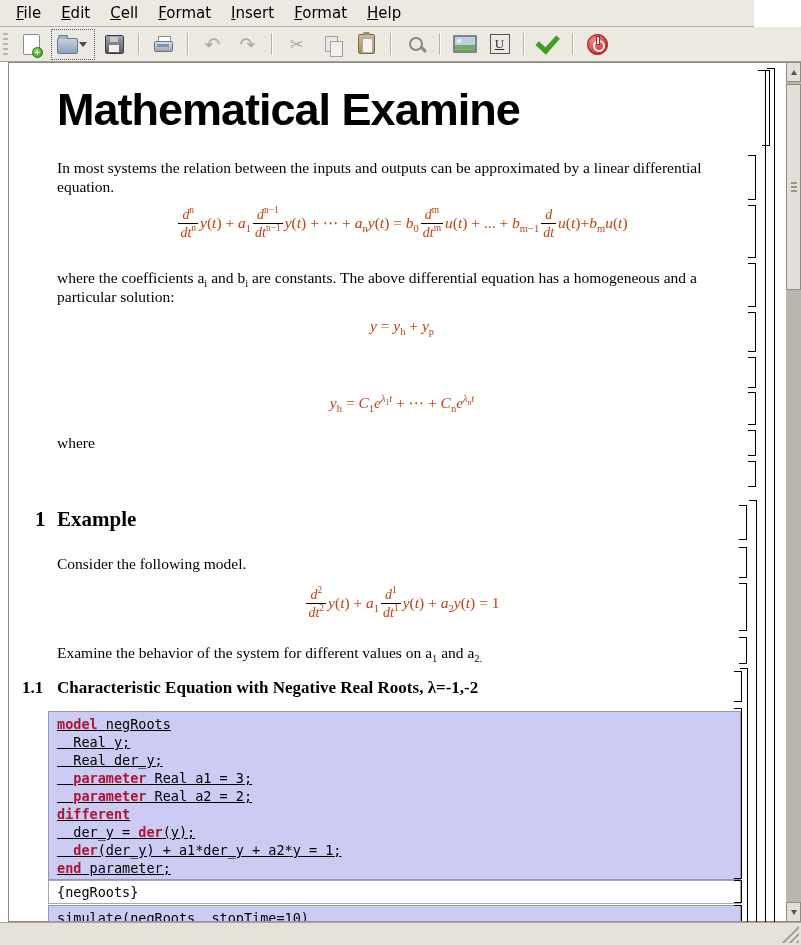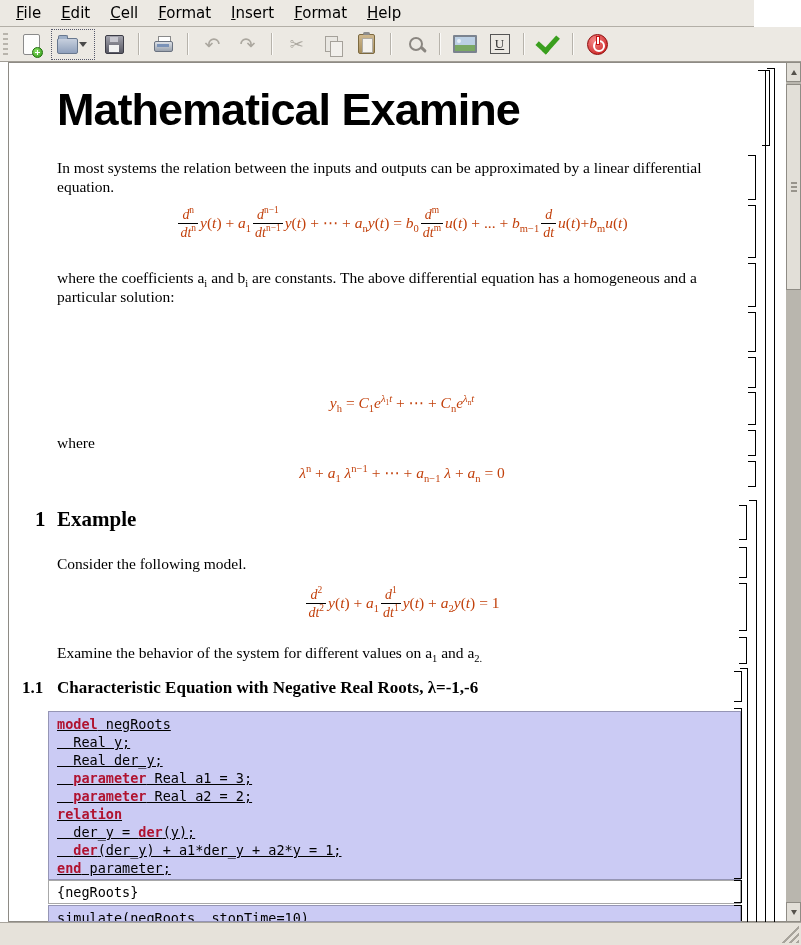--- a/index.html
+++ b/index.html
@@ -188,49 +188,49 @@
   <div class="docview"></div>
 
   <div class="cell doc-title">Mathematical Examine</div>
 
   <div class="cell para" style="left:57px;top:158px;width:670px">In most systems the relation between the inputs and outputs can be approximated by a linear differential equation.</div>
 
   <div class="cell eq" style="top:206px"><span class="frac"><span class="fnum"><span class="it">d</span><sup>n</sup></span><span class="fden"><span class="it">dt</span><sup>n</sup></span></span><span class="it">y</span><span>(</span><span class="it">t</span><span>) + </span><span class="it">a</span><sub>1</sub><span class="frac"><span class="fnum"><span class="it">d</span><sup>n−1</sup></span><span class="fden"><span class="it">dt</span><sup>n−1</sup></span></span><span class="it">y</span><span>(</span><span class="it">t</span><span>) + ⋯ + </span><span class="it">a</span><sub>n</sub><span class="it">y</span><span>(</span><span class="it">t</span><span>) = </span><span class="it">b</span><sub>0</sub><span class="frac"><span class="fnum"><span class="it">d</span><sup>m</sup></span><span class="fden"><span class="it">dt</span><sup>m</sup></span></span><span class="it">u</span><span>(</span><span class="it">t</span><span>) + ... + </span><span class="it">b</span><sub>m−1</sub><span class="frac"><span class="fnum"><span class="it">d</span></span><span class="fden"><span class="it">dt</span></span></span><span class="it">u</span><span>(</span><span class="it">t</span><span>)+</span><span class="it">b</span><sub>m</sub><span class="it">u</span><span>(</span><span class="it">t</span><span>)</span></div>
 
   <div class="cell para" style="left:57px;top:268px;width:670px"><span>where the coefficients a</span><sub>i</sub><span> and b</span><sub>i</sub><span> are constants. The above differential equation has a homogeneous and a particular solution:</span></div>
 
+  <div class="cell eq" style="top:317px"><span class="it">y</span><span> = </span><span class="it">y</span><sub>h</sub><span> + </span><span class="it">y</span><sub>p</sub></div>
 
 
   <div class="cell eq" style="top:394px"><span class="it">y</span><sub>h</sub><span> = </span><span class="it">C</span><sub>1</sub><span class="it">e</span><sup><span class="it">λ</span><sub>1</sub><span class="it">t</span></sup><span> + ⋯ + </span><span class="it">C</span><sub>n</sub><span class="it">e</span><sup><span class="it">λ</span><sub>n</sub><span class="it">t</span></sup></div>
 
   <div class="cell para" style="left:57px;top:433px;width:670px">where</div>
 
-  <div class="cell eq" style="top:464px"><span class="it">λ</span><sup>n</sup><span> + </span><span class="it">a</span><sub>1</sub><span> </span><span class="it">λ</span><sup>n−1</sup><span> + ⋯ + </span><span class="it">a</span><sub>n−1</sub><span> </span><span class="it">λ</span><span>  + </span><span class="it">a</span><sub>n</sub><span> = 0</span></div>
 
   <div class="cell hsec" style="left:35px;top:507px;font-size:21px">
     <span class="hnum" style="width:22px">1</span><span>Example</span>
   </div>
 
   <div class="cell para" style="left:57px;top:554px;width:670px">Consider the following model.</div>
 
   <div class="cell eq" style="top:586px"><span class="frac"><span class="fnum"><span class="it">d</span><sup>2</sup></span><span class="fden"><span class="it">dt</span><sup>2</sup></span></span><span class="it">y</span><span>(</span><span class="it">t</span><span>) + </span><span class="it">a</span><sub>1</sub><span class="frac"><span class="fnum"><span class="it">d</span><sup>1</sup></span><span class="fden"><span class="it">dt</span><sup>1</sup></span></span><span class="it">y</span><span>(</span><span class="it">t</span><span>) + </span><span class="it">a</span><sub>2</sub><span class="it">y</span><span>(</span><span class="it">t</span><span>) = 1</span></div>
 
   <div class="cell para" style="left:57px;top:643px;width:670px"><span>Examine the behavior of the system for different values on a</span><sub>1</sub><span> and a</span><sub>2.</sub></div>
 
   <div class="cell hsec" style="left:22px;top:678px;font-size:17px">
-    <span class="hnum" style="width:35px">1.1</span><span>Characteristic Equation with Negative Real Roots, λ=-1,-6</span>
+    <span class="hnum" style="width:35px">1.1</span><span>Characteristic Equation with Negative Real Roots, λ=-1,-2</span>
   </div>
 
   <div class="cell code-cell" style="top:711px;height:169px">
       <div class="code-line"><span class="kw">model</span><span> negRoots</span></div>
       <div class="code-line"><span>  Real y;</span></div>
       <div class="code-line"><span>  Real der_y;</span></div>
       <div class="code-line"><span>  </span><span class="kw">parameter</span><span> Real a1 = 3;</span></div>
       <div class="code-line"><span>  </span><span class="kw">parameter</span><span> Real a2 = 2;</span></div>
-      <div class="code-line"><span class="kw">relation</span></div>
+      <div class="code-line"><span class="kw">different</span></div>
       <div class="code-line"><span>  der_y = </span><span class="kw">der</span><span>(y);</span></div>
       <div class="code-line"><span>  </span><span class="kw">der</span><span>(der_y) + a1*der_y + a2*y = 1;</span></div>
       <div class="code-line"><span class="kw">end</span><span> parameter;</span></div>
     </div>
 
   <div class="cell out-cell" style="top:880px;height:24px">{negRoots}</div>
 
   <div class="cell code-cell" style="top:905px;height:17px">
       <div class="code-line"><span>simulate(negRoots, stopTime=10)</span></div>
     </div>

